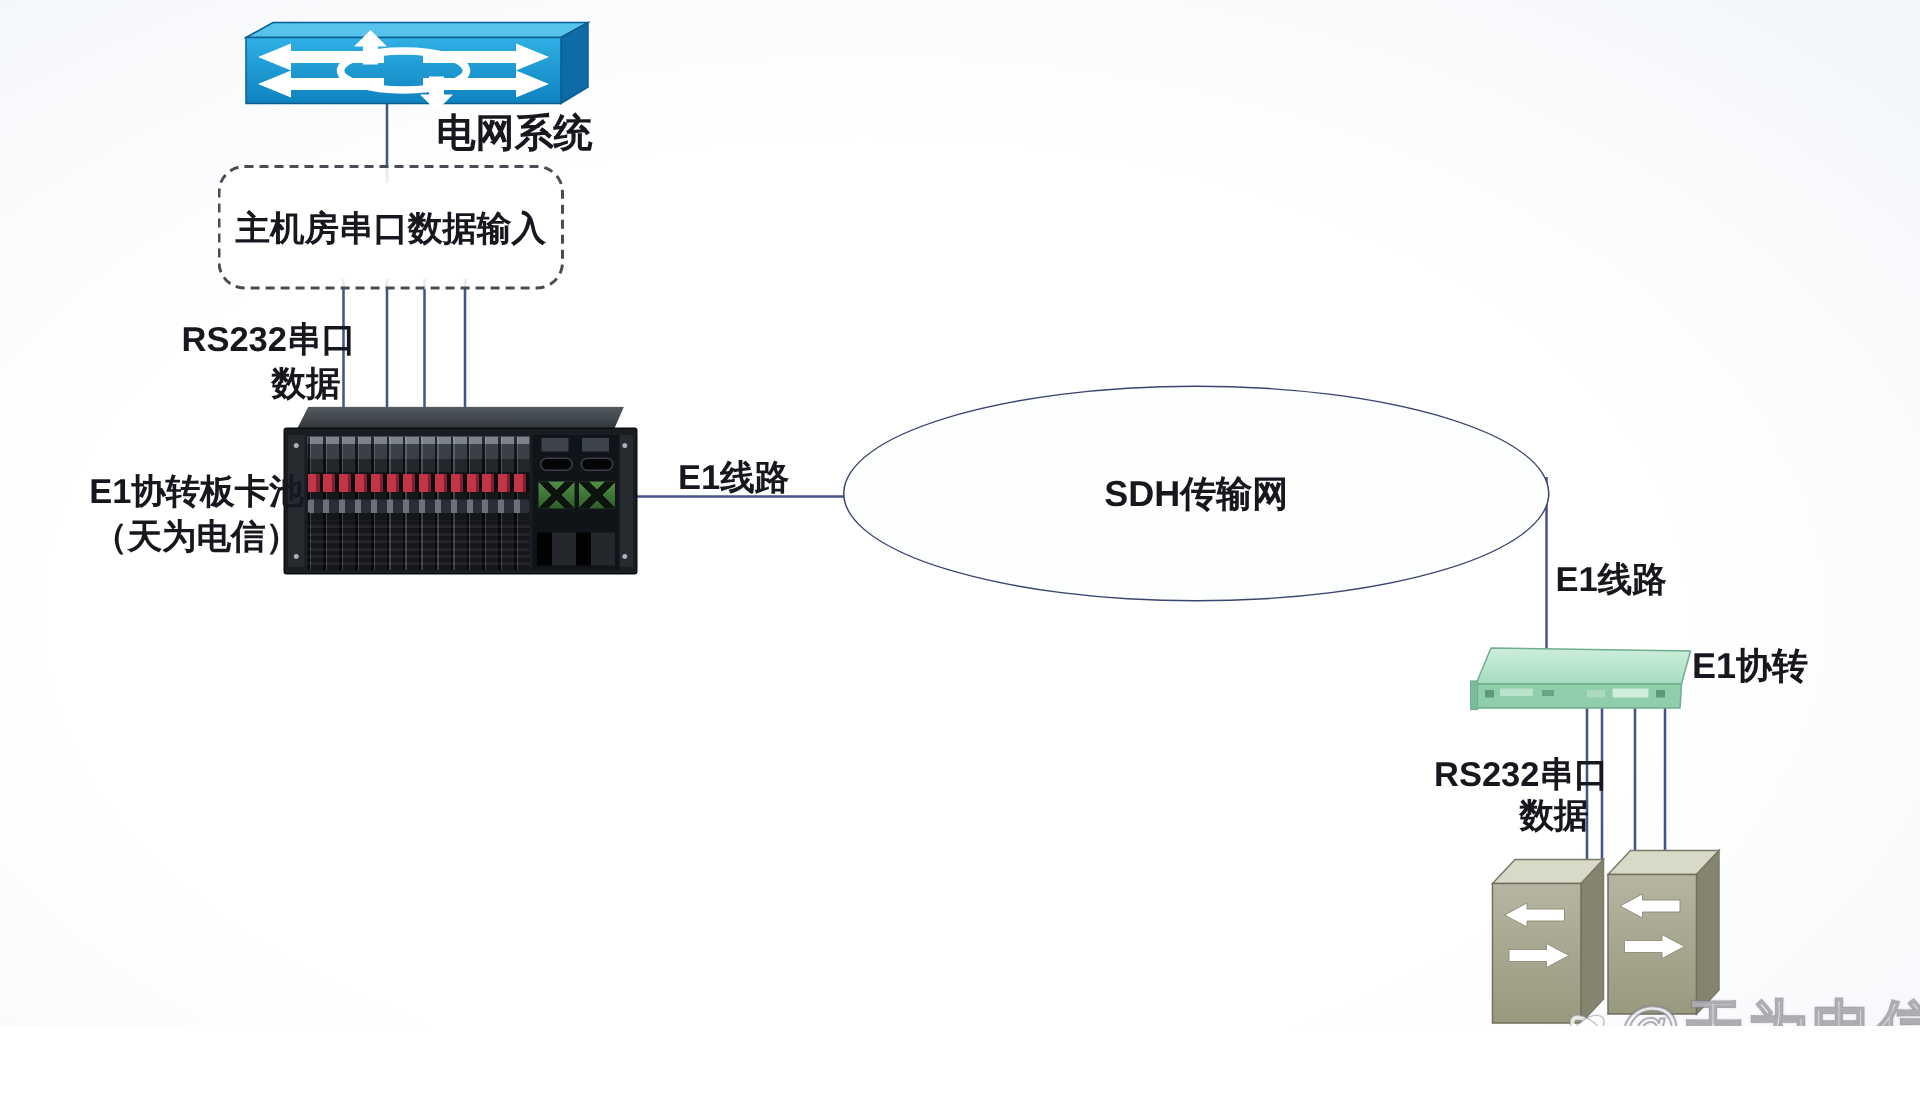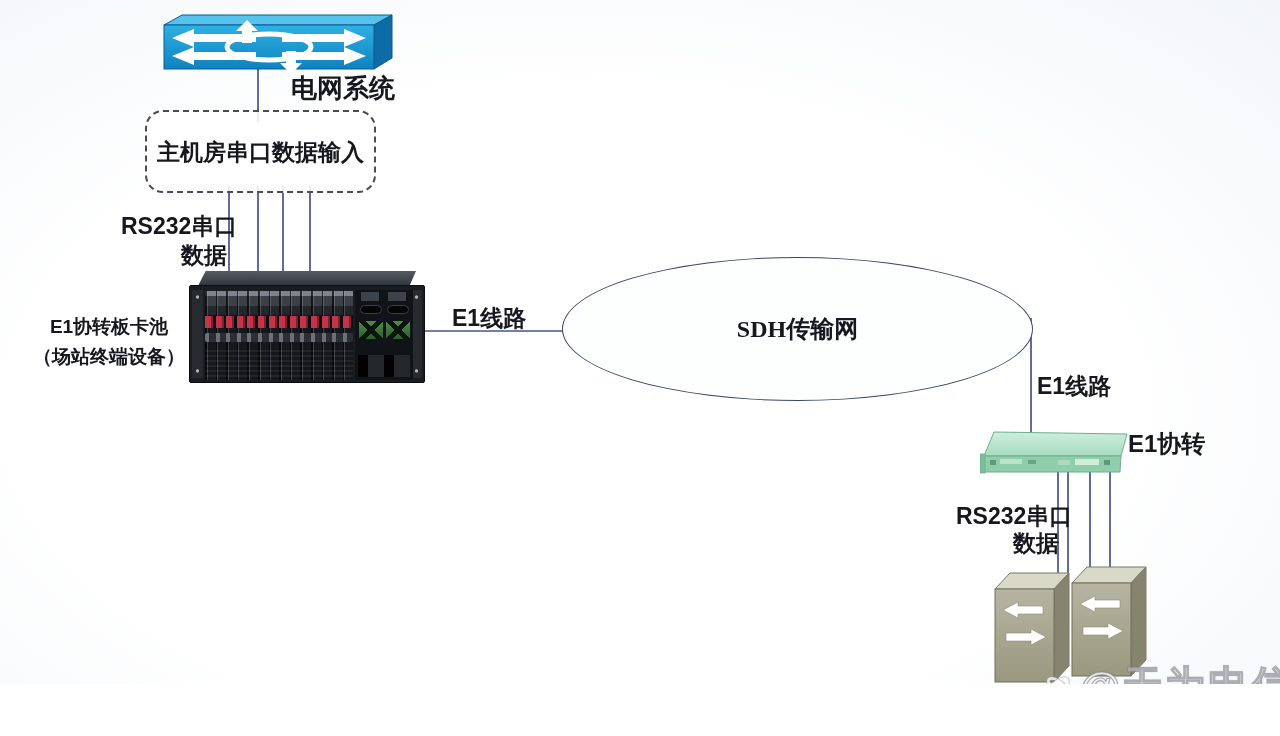--- a/index.html
+++ b/index.html
@@ -68,21 +68,21 @@
       linear-gradient(45deg, rgba(0,0,0,0) 42%, #0d130d 42% 58%, rgba(0,0,0,0) 58%),
       linear-gradient(-45deg, rgba(0,0,0,0) 42%, #0d130d 42% 58%, rgba(0,0,0,0) 58%),
       linear-gradient(180deg,#4f8f45,#2e5d2b);
   }
   .mod-bot { position:absolute; bottom:3px; left:3px; width:52px; height:22px;
     background:repeating-linear-gradient(90deg,#020203 0 10px,#24282d 10px 26px); }
   
   .sdh-ellipse {
     position:absolute; left:562px; top:257px; width:471px; height:144px; z-index:2;
     border:1.6px solid #39456e; border-radius:50%; background:#fdfefe;
-    display:flex; align-items:center; justify-content:center;font-family:Liberation Serif, serif;
+    display:flex; align-items:center; justify-content:center;
   }
   .sdh-ellipse .line { font-size:24px; font-weight:700; color:#17171f; }
   
   .conv-wrap { position:absolute; left:980px; top:429px; width:150px; height:48px; z-index:2; }
   
   .tower { position:absolute; width:80px; height:114px; z-index:2; }
   .tower.one { left:993px; top:571px; }
   .tower.two { left:1070px; top:565px; }
   
   .watermark {
@@ -158,23 +158,23 @@
         <div class="mod-top" style="left:6px;"></div>
         <div class="mod-top" style="left:33px;"></div>
         <div class="mod-knob" style="left:5px;"></div>
         <div class="mod-knob" style="left:32px;"></div>
         <div class="mod-board" style="left:4px;"></div>
         <div class="mod-board" style="left:31px;"></div>
         <div class="mod-bot"></div>
       </div>
     </div>
   </div>
-  <div class="lbl" style="left:29px; top:312px; width:160px; text-align:center; font-size:19px; line-height:30px;">
+  <div class="lbl" style="left:51px; top:312px; width:160px; text-align:center; font-size:23px; line-height:30px;">
     <div>E1协转板卡池</div>
-    <div>（场站终端设备）</div>
+    <div>（天为电信）</div>
   </div>
 
   <div class="lbl" style="left:452px; top:303px; font-size:23px;">E1线路</div>
 
   <div class="sdh-ellipse">
     <div class="line">SDH传输网</div>
   </div>
 
   <div class="lbl" style="left:1037px; top:371px; font-size:23px;">E1线路</div>
 

